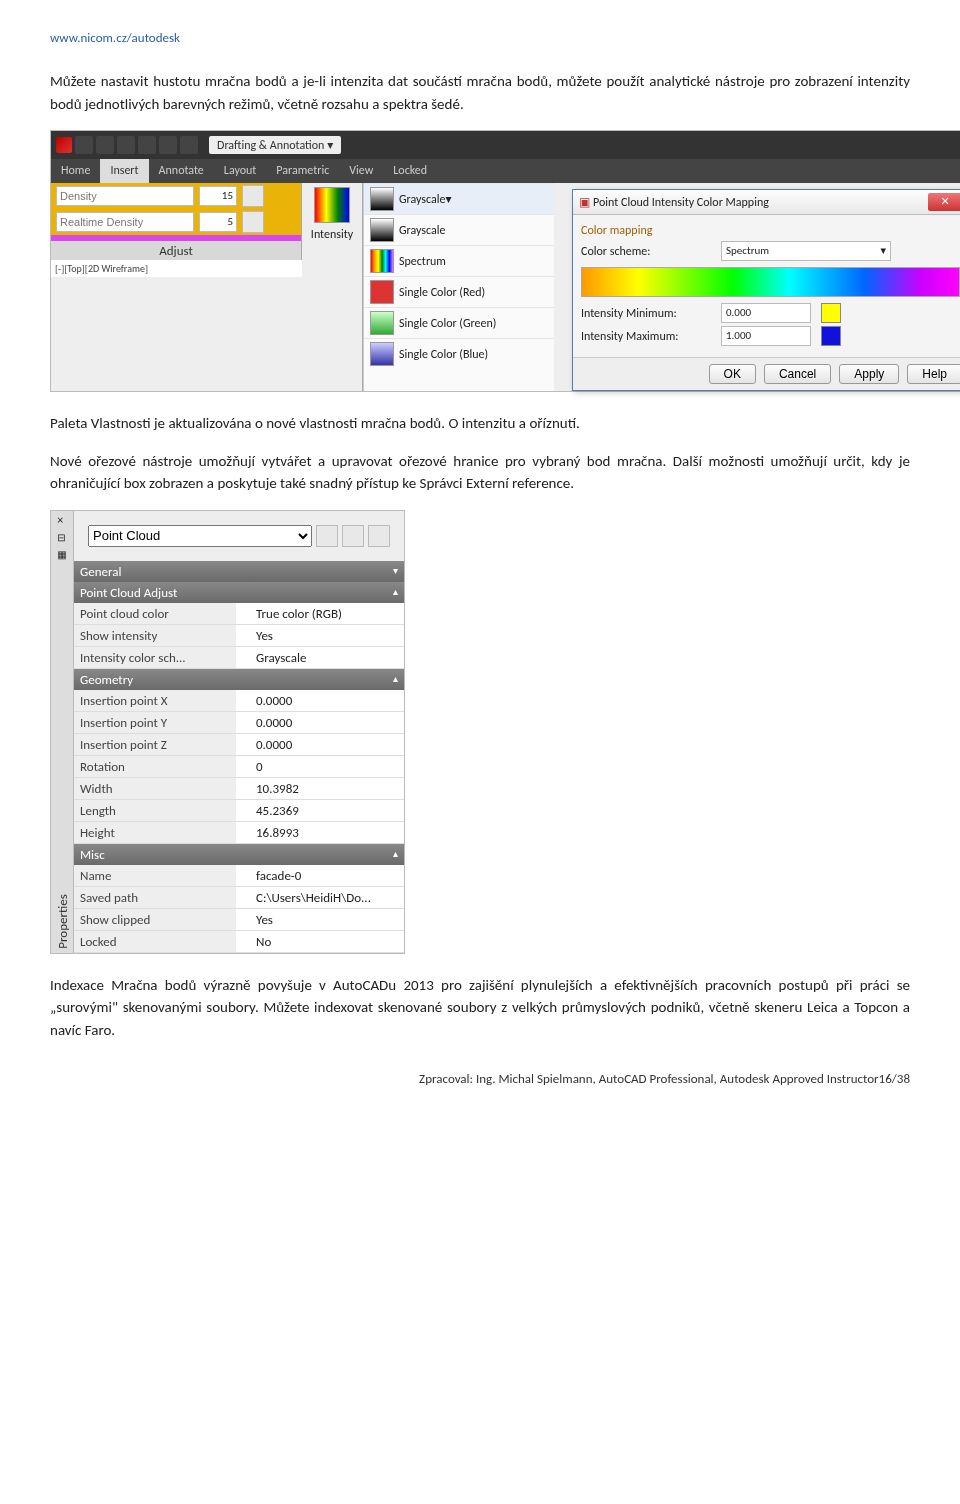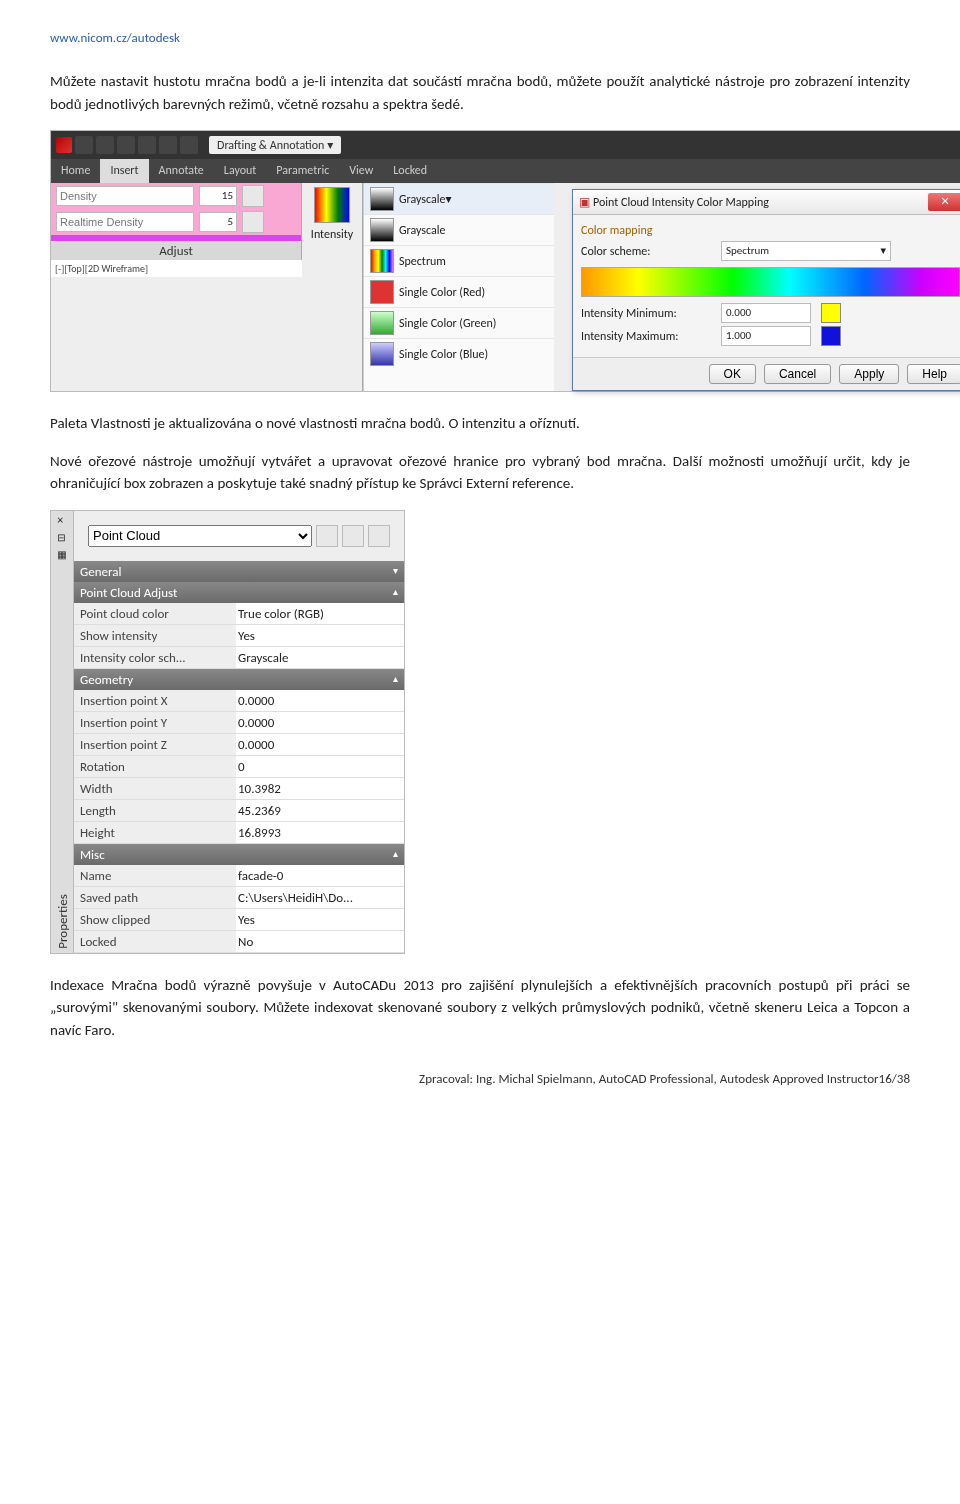--- a/index.html
+++ b/index.html
@@ -10,21 +10,21 @@
   
   .shot1{border:1px solid #bbb;display:inline-block;margin-bottom:20px;background:#fff}
   .ribbon-top{background:#333;height:28px;display:flex;align-items:center;padding:0 5px;gap:3px}
   .ribbon-top .logo{width:16px;height:16px;background:linear-gradient(135deg,#b00,#d33);border-radius:2px}
   .ribbon-top .qat{width:18px;height:18px;background:#444;border-radius:2px}
   .ribbon-top .workspace{background:#eee;color:#333;font-size:12px;padding:2px 8px;border-radius:2px;margin-left:8px}
   .tabs{background:#444;display:flex;height:24px}
   .tabs div{color:#ccc;font-size:12px;padding:4px 10px}
   .tabs div.active{background:#ddd;color:#333}
   .panel-row{display:flex;background:#eee}
-  .adjust-panel{width:250px;background:#f9a8d4;border-right:1px solid #aaa}
+  .adjust-panel{width:250px;background:#eab308;border-right:1px solid #aaa}
   .adjust-row{display:flex;align-items:center;padding:2px 5px;gap:5px}
   .adjust-row input{width:130px;height:18px;font-size:11px;background:#fff;border:1px solid #bbb;color:#777;padding:0 3px}
   .adjust-row .val{background:#fff;border:1px solid #bbb;width:30px;height:18px;font-size:11px;text-align:right;padding:0 3px;line-height:18px}
   .adjust-row .ico{width:20px;height:20px;background:#e8e8e8;border:1px solid #bbb}
   .panel-label{background:#d8d8d8;text-align:center;font-size:13px;color:#333;padding:2px;border-top:6px solid #d946ef}
   .viewport-tag{font-size:10px;color:#444;padding:2px 4px;background:#fff}
   .color-panel{width:190px;background:#fafafa;border-left:1px solid #ccc}
   .swatch{width:22px;height:22px;border:1px solid #999;margin-right:5px}
   .gs{background:linear-gradient(#fff,#000)}
   .sp{background:linear-gradient(90deg,red,orange,yellow,green,cyan,blue,violet)}
@@ -54,21 +54,21 @@
   .prop-side .pin{padding:2px}
   .prop-side .rot{transform:rotate(-90deg);white-space:nowrap;font-size:13px;color:#333;margin-bottom:24px}
   .prop-panel{width:330px;border:1px solid #bbb;background:#f6f6f6}
   .prop-head{display:flex;padding:14px;gap:4px;background:#eee}
   .prop-head select{flex:1;font-size:13px;height:22px}
   .prop-head .hic{width:20px;height:20px;background:#e8e8e8;border:1px solid #bbb}
   .sect{background:linear-gradient(#888,#6a6a6a);color:#fff;font-size:13px;padding:3px 6px;display:flex;justify-content:space-between}
   .sect .chev{font-size:10px}
   .row{display:flex;font-size:13px;border-bottom:1px solid #ddd}
   .row .k{width:150px;padding:3px 6px;background:#eee;color:#444}
-  .row .v{flex:1;padding:3px 2px;background:#fff}
+  .row .v{flex:1;padding:3px 20px;background:#fff}
 </style>
 </head>
 <body>
 
 <div class="page">
   <div class="header-link">www.nicom.cz/autodesk</div>
   <div class="body-text">Můžete nastavit hustotu mračna bodů a je-li intenzita dat součástí mračna bodů, můžete použít analytické nástroje pro zobrazení intenzity bodů jednotlivých barevných režimů, včetně rozsahu a spektra šedé.</div>
 
   
   <div class="shot1">

